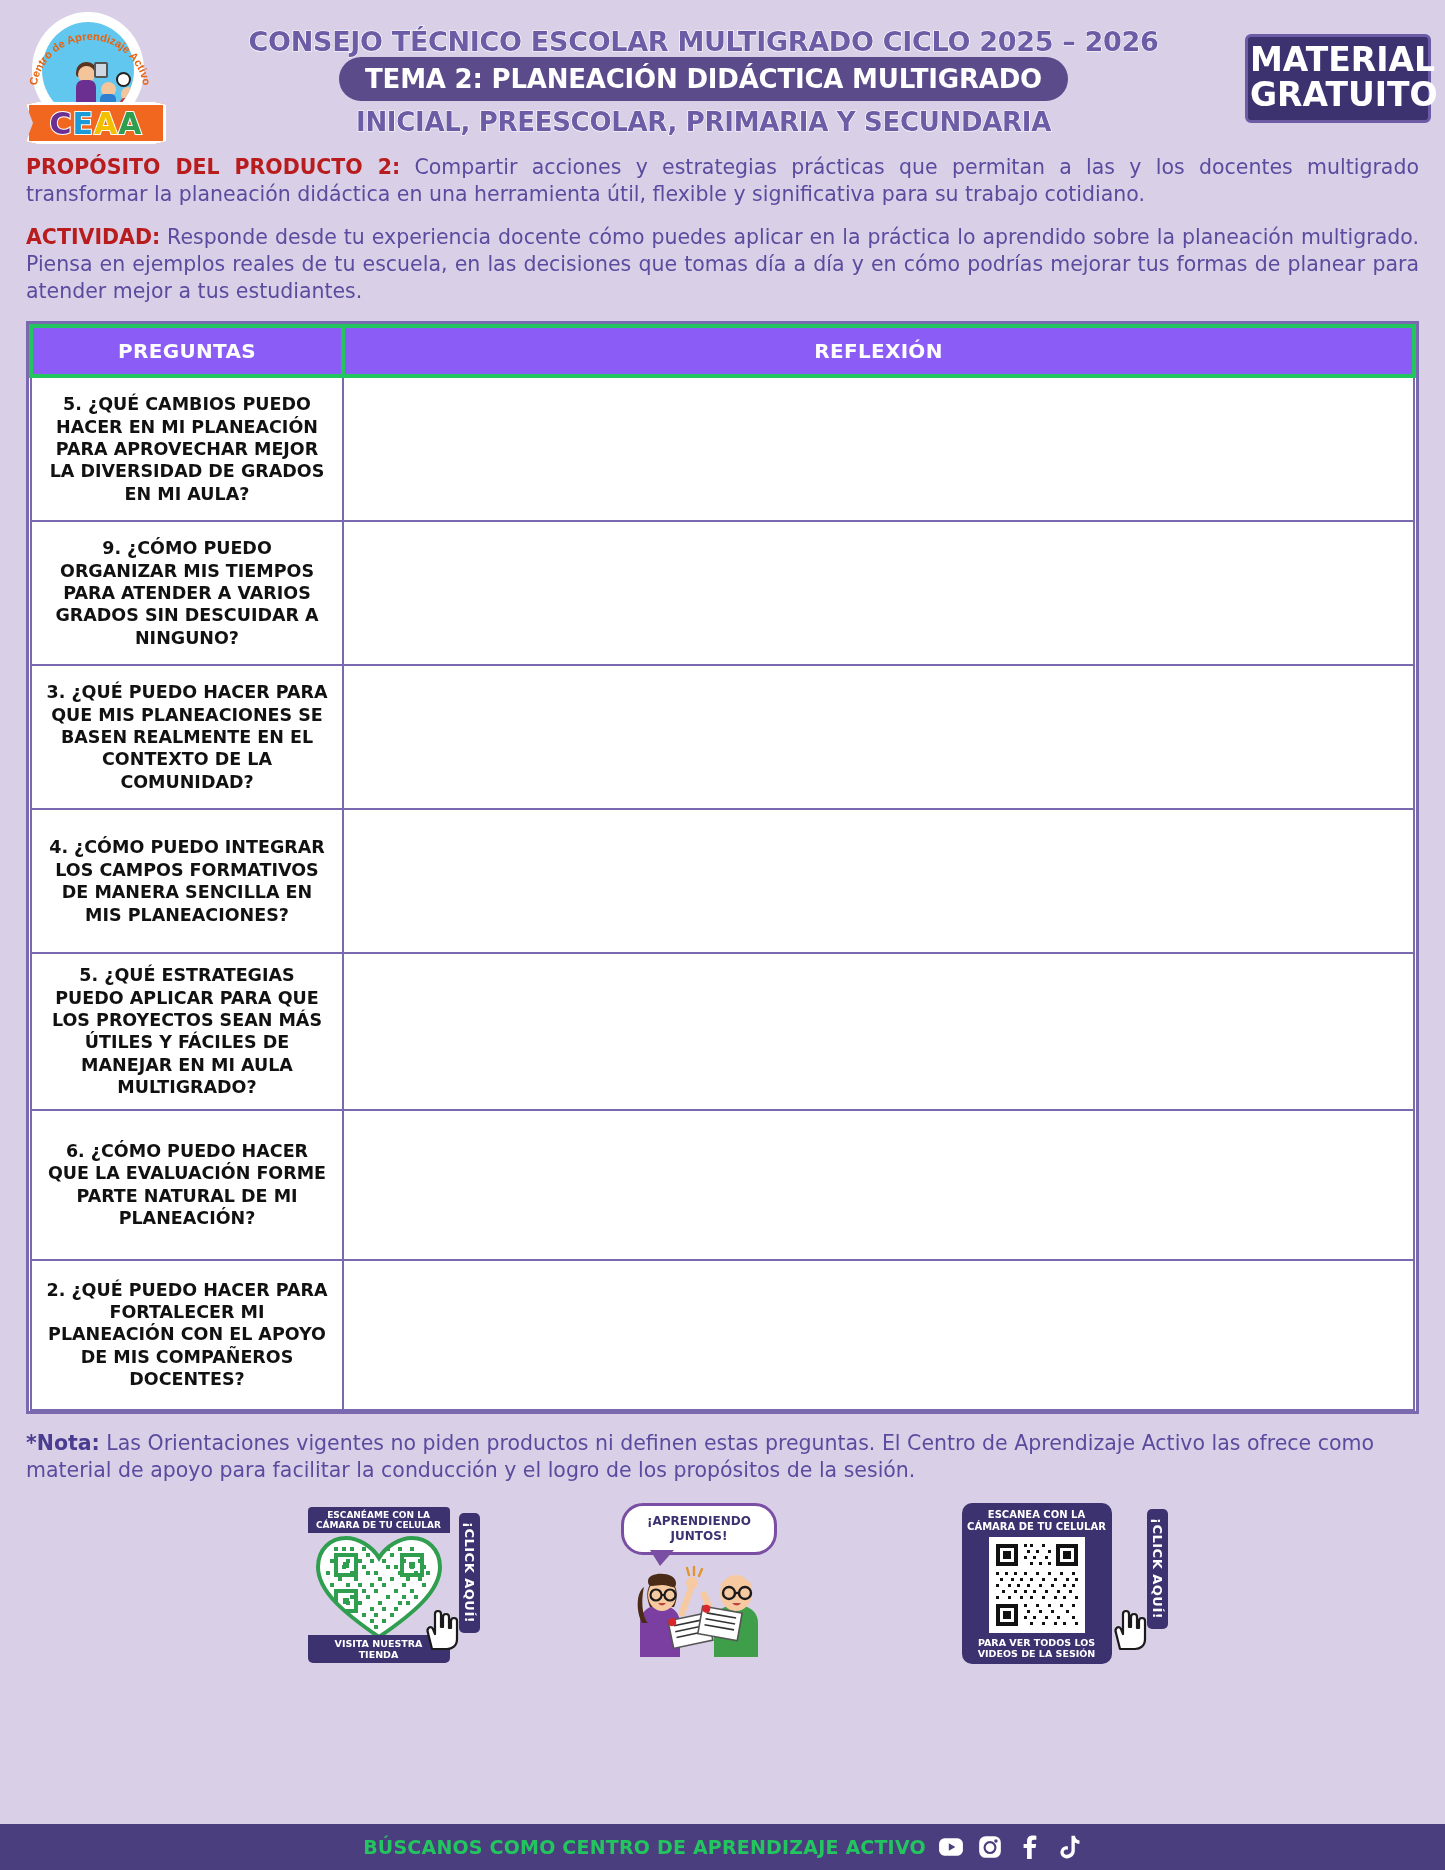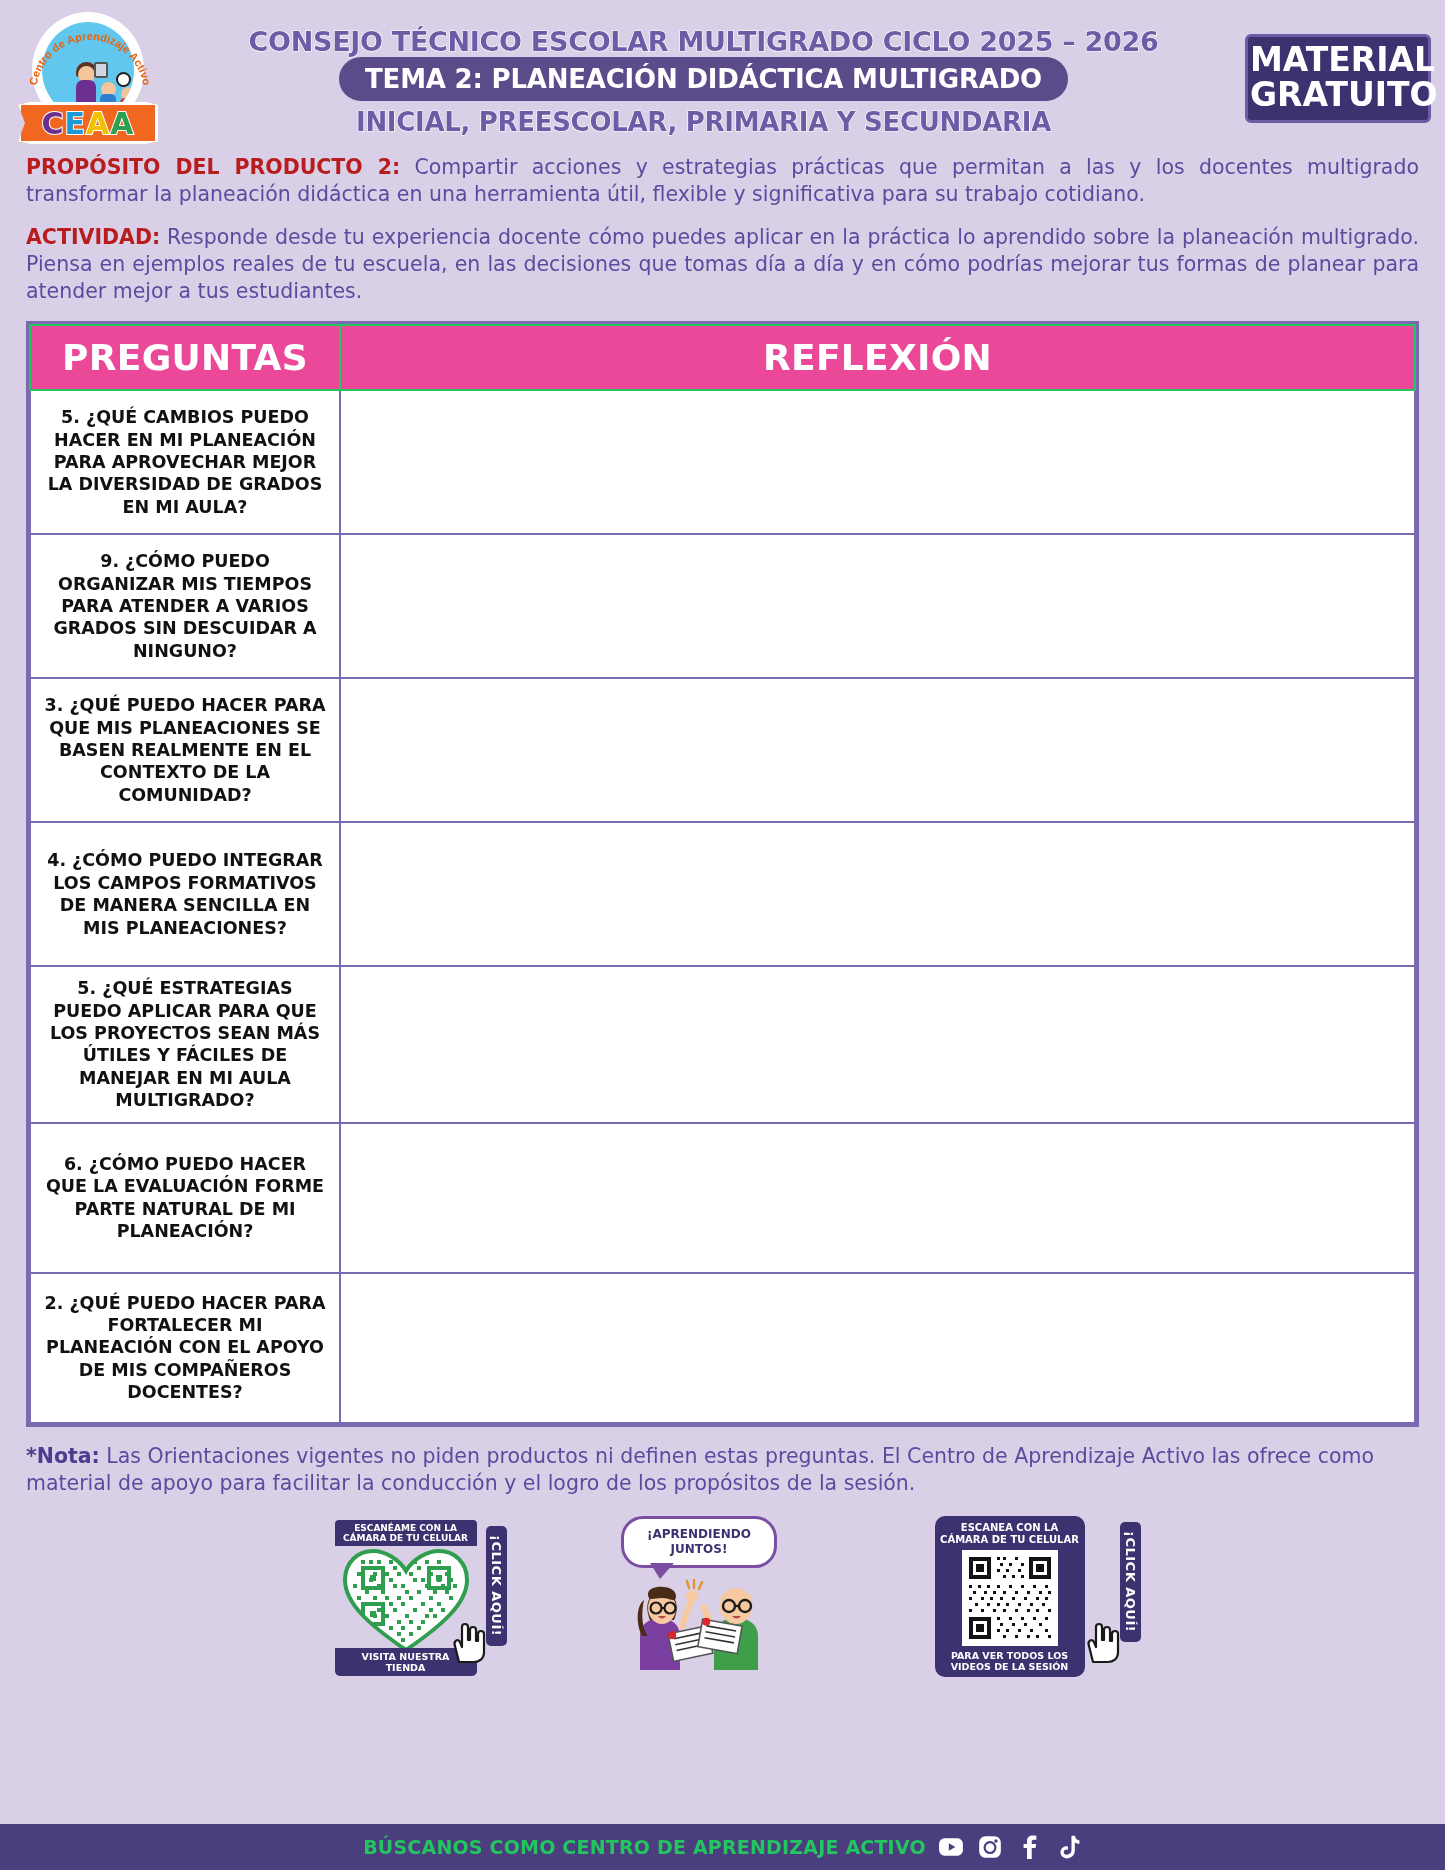--- a/index.html
+++ b/index.html
@@ -71,21 +71,21 @@
   .p-mom-hair { left: 34px; top: 40px; width: 21px; height: 15px; background:#5a3420; border-radius: 10px 10px 3px 3px; }
   .p-boy1-body { left: 58px; top: 72px; width: 16px; height: 24px; background:#2f7fd0; border-radius: 5px 5px 2px 2px; }
   .p-boy1-head { left: 59px; top: 60px; width: 15px; height: 15px; background:#f4c49b; border-radius: 50%; }
   .p-boy2-body { left: 78px; top: 76px; width: 15px; height: 20px; background:#d8262c; border-radius: 5px 5px 2px 2px; }
   .p-boy2-head { left: 79px; top: 65px; width: 14px; height: 14px; background:#f4c49b; border-radius: 50%; }
   .p-ball { left: 74px; top: 50px; width: 15px; height: 15px; background:#fff; border:2px solid #222; border-radius:50%; box-sizing:border-box; }
   .p-tablet { left: 52px; top: 40px; width: 14px; height: 16px; background:#cfd8e2; border:2px solid #555; border-radius:2px; box-sizing:border-box;}
 
   .logo-banner {
     position: absolute;
-    left: 4px; top: 92px;
+    left: 12px; top: 92px;
     width: 140px; height: 42px;
     background: #f2671f;
     clip-path: polygon(0 6%, 8% 0, 92% 0, 100% 6%, 100% 94%, 92% 100%, 8% 100%, 0 94%, 5% 50%);
     display: flex;
     align-items: center;
     justify-content: center;
     border: 3px solid #ffffff;
     box-sizing: border-box;
   }
   .logo-banner .ceaa {
@@ -180,28 +180,28 @@
     margin: 6px 26px 0 26px;
     border: 3px solid #7a69ae;
     background: #ffffff;
   }
   table.qtable {
     width: 100%;
     border-collapse: collapse;
     table-layout: fixed;
   }
   table.qtable th {
-    background: #ec4899;
+    background: #8b5cf6;
     color: #ffffff;
     font-family: "DejaVu Sans", sans-serif;
     font-weight: bold;
-    font-size: 36px;
+    font-size: 20px;
     padding: 11px 4px;
     letter-spacing: 0.3px;
-    border: 2px solid #22c55e;
+    border: 4px solid #22c55e;
   }
   table.qtable th.th-preg { width: 300px; }
   table.qtable td.q-cell {
     width: 300px;
     border: 2px solid #7a69ae;
     text-align: center;
     vertical-align: middle;
     padding: 10px 12px;
     font-family: "DejaVu Sans", sans-serif;
     font-weight: bold;
@@ -230,21 +230,21 @@
     font-size: 20.5px;
     line-height: 1.34;
   }
   .note b { color:#4a3d8f; }
 
   
   .promos {
     display: flex;
     align-items: flex-end;
     justify-content: center;
-    gap: 91px;
+    gap: 118px;
     margin-top: 18px;
     height: 150px;
   }
   .promo { position: relative; }
 
   
   .promo-left { width: 190px; height: 146px; }
   .tag-top {
     background: #3d3270;
     color:#fff;

